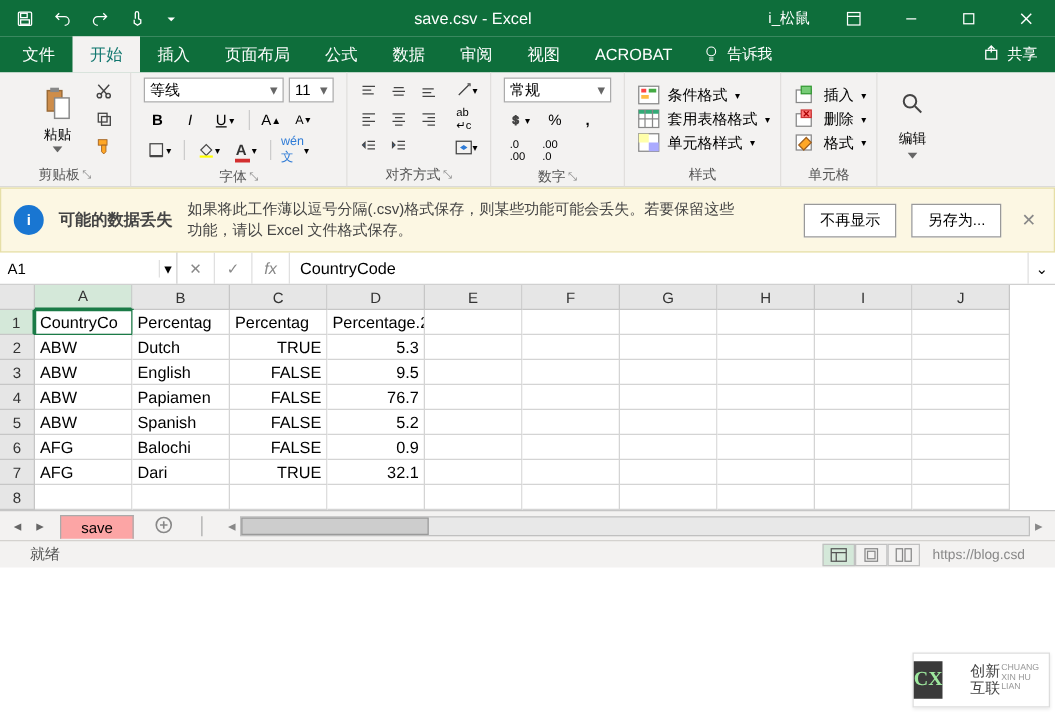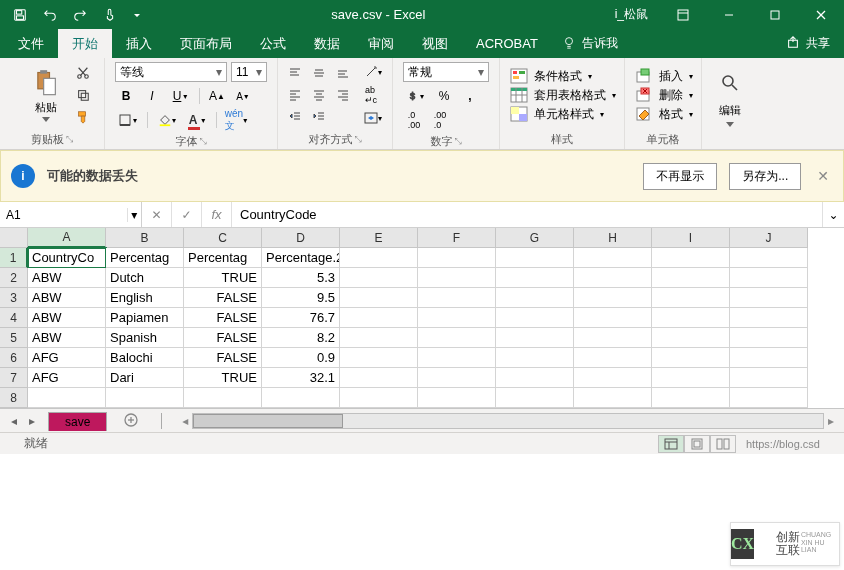--- a/index.html
+++ b/index.html
@@ -90,21 +90,21 @@
 .rowhdr { background:#e6e6e6; border-right:1px solid #c6c6c6; border-bottom:1px solid #c6c6c6; height:20px; display:flex; align-items:center; justify-content:center; font-size:12px; color:#333; cursor:pointer;}
 .rowhdr.active { background:#d4e8d9; border-right:2px solid #1b7b47;}
 .cell { border-right:1px solid #d4d4d4; border-bottom:1px solid #d4d4d4; height:20px; padding:0 4px; font-size:13px; display:flex; align-items:center; overflow:hidden; white-space:nowrap; cursor:cell; background:#fff;}
 .cell.num { justify-content:flex-end; }
 .cell.sel { outline:2px solid #1b7b47; outline-offset:-1px; }
 
 
 .sheetbar { height:24px; border-top:1px solid #c6c6c6; display:flex; align-items:center; padding:0 0 0 6px; background:#f3f2f1;}
 .sb-nav { display:flex; gap:2px; margin-right:8px;}
 .sb-nav .nbtn { width:16px; height:16px; display:flex; align-items:center; justify-content:center; cursor:pointer; color:#666;}
-.sheettab { border:1px solid #aaa; border-bottom:none; background:#be185d; padding:2px 16px; font-size:12px; cursor:pointer; margin-top:2px;}
+.sheettab { border:1px solid #aaa; border-bottom:none; background:#fca5a5; padding:2px 16px; font-size:12px; cursor:pointer; margin-top:2px;}
 .sheettab.add { background:none; border:none; cursor:pointer;}
 .hscroll { flex:1; height:18px; display:flex; align-items:center; margin:0 6px;}
 .hscroll-track { flex:1; height:16px; background:#e8e8e8; border:1px solid #c0c0c0; position:relative;}
 .hscroll-thumb { position:absolute; left:0; top:0; height:14px; width:150px; background:#cdcdcd; border:1px solid #9a9a9a;}
 
 
 .statusbar { height:22px; background:#f3f2f1; border-top:1px solid #d4d2cf; display:flex; align-items:center; padding:0 24px; font-size:12px; color:#555;}
 .statusbar .right { margin-left:auto; display:flex; align-items:center; gap:10px;}
 .view-btns { display:flex; gap:0;}
 .view-btn { width:26px; height:18px; border:1px solid #c0c0c0; display:flex; align-items:center; justify-content:center; cursor:pointer;}
@@ -539,20 +539,21 @@
           </svg>
       </div>
     </div>
     <div class="group-label">&nbsp;</div>
   </div>
 </div>
 
 <div class="infobar">
   <div class="info-ic">i</div>
   <div class="info-title">可能的数据丢失</div>
+  <div class="info-text">如果将此工作薄以逗号分隔(.csv)格式保存，则某些功能可能会丢失。若要保留这些功能，请以 Excel 文件格式保存。</div>
   <div style="flex:1;"></div>
   <button class="info-btn">不再显示</button>
   <button class="info-btn">另存为...</button>
   <div class="info-close">✕</div>
 </div>
 
 <div class="formulabar">
   <div class="namebox">
     <input value="A1" style="">
     <div class="nb-dd">▾</div>
@@ -622,21 +623,21 @@
       <div class="cell"></div>
       <div class="cell"></div>
       <div class="cell"></div>
       <div class="cell"></div>
       <div class="cell"></div>
       <div class="cell"></div>
       <div class="rowhdr">5</div>
       <div class="cell">ABW</div>
       <div class="cell">Spanish</div>
       <div class="cell num">FALSE</div>
-      <div class="cell num">8.2</div>
+      <div class="cell num">5.2</div>
       <div class="cell"></div>
       <div class="cell"></div>
       <div class="cell"></div>
       <div class="cell"></div>
       <div class="cell"></div>
       <div class="cell"></div>
       <div class="rowhdr">6</div>
       <div class="cell">AFG</div>
       <div class="cell">Balochi</div>
       <div class="cell num">FALSE</div>

